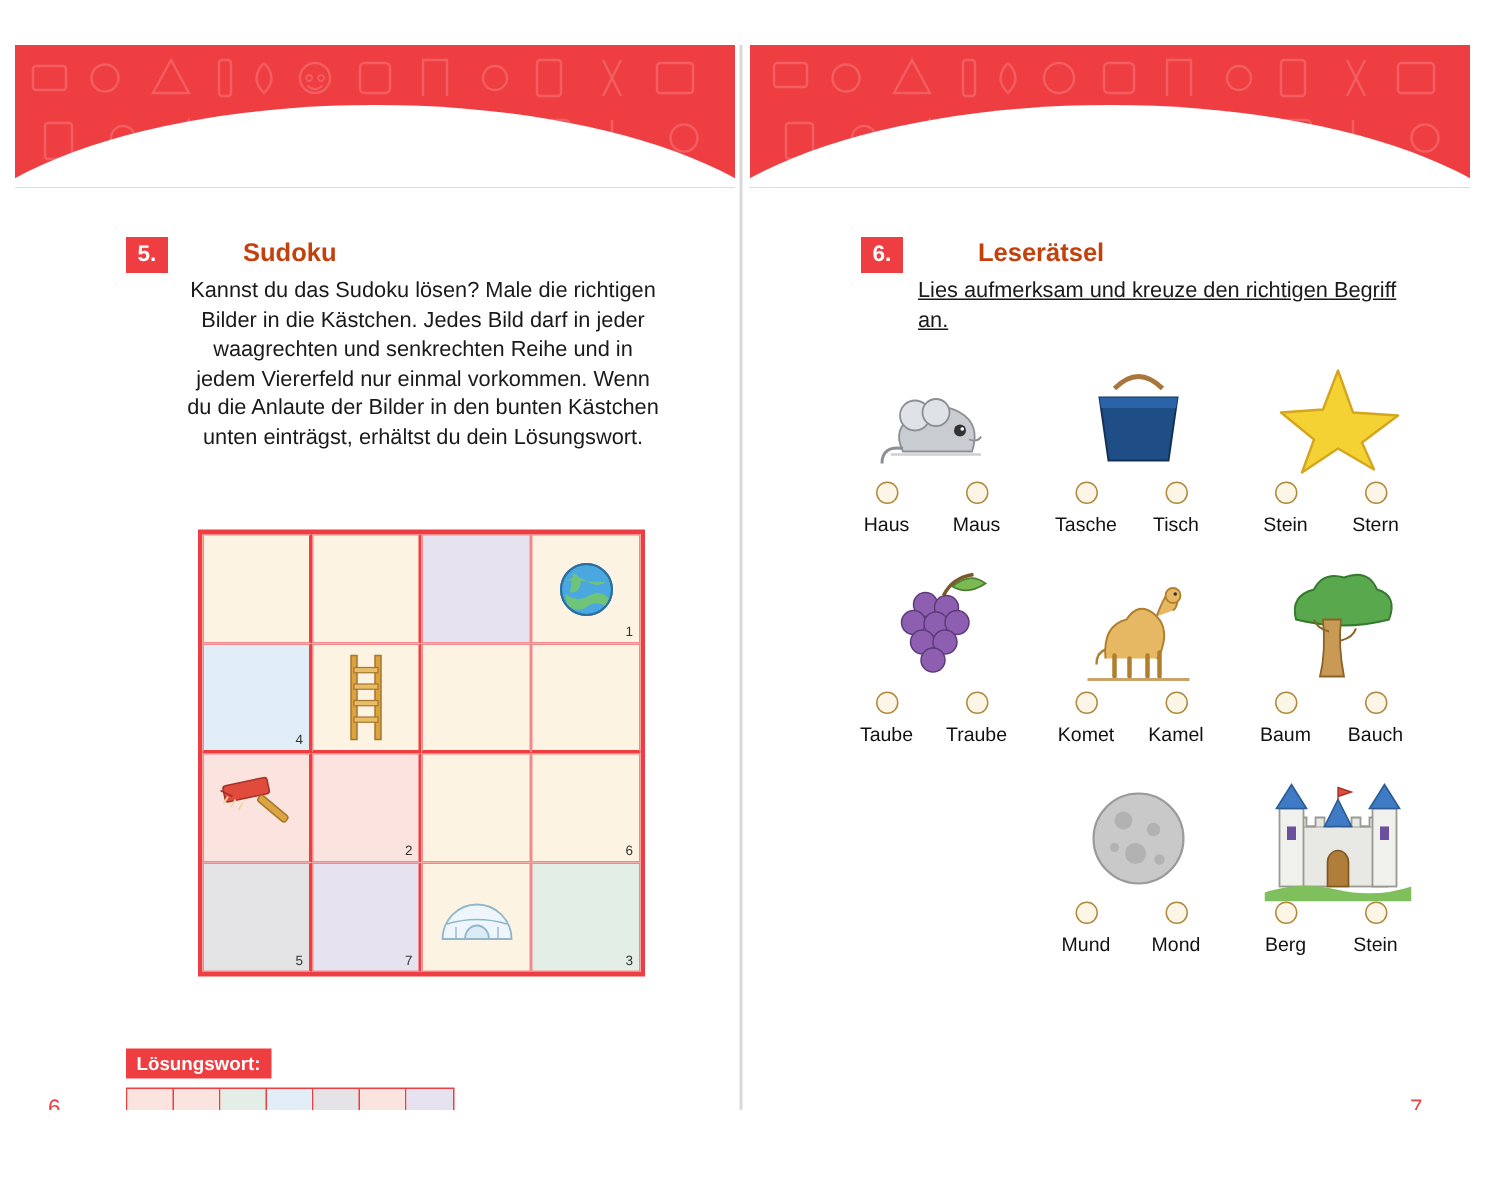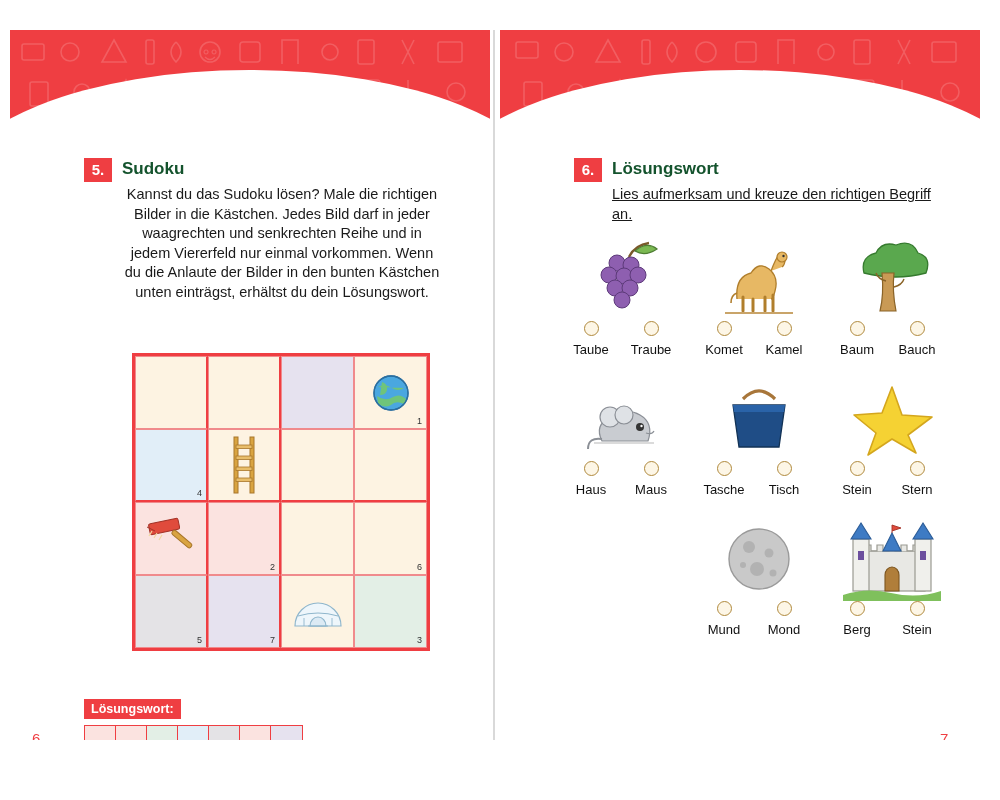--- a/index.html
+++ b/index.html
@@ -39,21 +39,21 @@
   .page.left .band .curve{top:40px;}
   .page.right .band .curve{top:40px;}
 
   
   .badge{
     position:absolute;
     width:28px;height:24px;background:#ef3e42;color:#ffffff;
     font-weight:bold;font-size:15px;line-height:24px;text-align:center;
   }
   .task-title{
-    position:absolute;color:#14532d;font-weight:bold;font-size:17px;
+    position:absolute;color:#c2410c;font-weight:bold;font-size:17px;margin-left:40px;
   }
   .task-text{
     position:absolute;color:#1a1a1a;font-size:14.5px;line-height:19.5px;
   }
 
   
   .sudoku{
     position:absolute;left:122px;top:323px;width:298px;height:298px;
     border:3px solid #ef3e42;box-sizing:border-box;
     display:grid;grid-template-columns:repeat(4,1fr);grid-template-rows:repeat(4,1fr);
@@ -295,24 +295,90 @@
           <circle cx="324" cy="62" r="7"></circle>
           <rect x="354" y="50" width="20" height="22" rx="3"></rect>
           <path d="M402 50 L402 74 L418 74"></path>
           <circle cx="450" cy="62" r="9"></circle>
         </g>
       </svg>
       <div class="curve"></div>
     </div>
 
     <div class="badge" style="left:74px;top:128px;">6.</div>
-    <div class="task-title" style="left:112px;top:129px;">Lösungswort</div>
+    <div class="task-title" style="left:112px;top:129px;">Leserätsel</div>
     <div class="task-text" style="left:112px;top:155px;width:330px;text-decoration:underline;">Lies aufmerksam und kreuze den richtigen Begriff an.</div>
 
     <div class="riddle-grid">
+
+      <div class="riddle-row">
+
+        <div class="riddle-item" style="left:0px;">
+          <div class="pic">
+            <svg width="92" height="84" viewBox="0 0 92 84">
+              <path d="M22 64 q-8 -16 8 -24 q16 -10 30 -2 q14 8 8 26 Z" fill="#c9ccd1" stroke="#8b8f96" stroke-width="1.2"></path>
+              <circle cx="30" cy="40" r="10" fill="#dfe2e6" stroke="#8b8f96" stroke-width="1.2"></circle>
+              <circle cx="44" cy="38" r="9" fill="#dfe2e6" stroke="#8b8f96" stroke-width="1.2"></circle>
+              <circle cx="60" cy="50" r="4" fill="#333"></circle>
+              <circle cx="61.5" cy="49" r="1.2" fill="#fff"></circle>
+              <path d="M66 56 q6 2 8 -2" stroke="#8b8f96" stroke-width="1.2" fill="none"></path>
+              <path d="M22 62 q-14 -2 -14 10" stroke="#8b8f96" stroke-width="2" fill="none"></path>
+              <path d="M14 66 h60" stroke="#cfcfcf" stroke-width="1.6"></path>
+            </svg>
+          </div>
+          <div class="opts">
+            <div class="opt" style="left:-4px;">
+              <div class="circle"></div>
+              <div class="lbl">Haus</div>
+            </div>
+            <div class="opt" style="left:56px;">
+              <div class="circle"></div>
+              <div class="lbl">Maus</div>
+            </div>
+          </div>
+        </div>
+
+        <div class="riddle-item" style="left:133px;">
+          <div class="pic">
+            <svg width="92" height="84" viewBox="0 0 92 84">
+              <path d="M30 22 q16 -16 32 0" fill="none" stroke="#a8763a" stroke-width="3.2"></path>
+              <path d="M20 28 h52 l-6 42 h-40 Z" fill="#1f4d86" stroke="#123255" stroke-width="1.3"></path>
+              <path d="M20 28 h52 l-1 7 h-50 Z" fill="#2a63a8"></path>
+            </svg>
+          </div>
+          <div class="opts">
+            <div class="opt" style="left:-4px;">
+              <div class="circle"></div>
+              <div class="lbl">Tasche</div>
+            </div>
+            <div class="opt" style="left:56px;">
+              <div class="circle"></div>
+              <div class="lbl">Tisch</div>
+            </div>
+          </div>
+        </div>
+
+        <div class="riddle-item" style="left:266px;">
+          <div class="pic">
+            <svg width="92" height="84" viewBox="0 0 92 84">
+              <path d="M46 10 L56 38 L86 40 L62 58 L70 76 L46 62 L22 78 L30 56 L8 38 L36 36 Z" fill="#f5d233" stroke="#d4a61d" stroke-width="1.6" stroke-linejoin="round"></path>
+            </svg>
+          </div>
+          <div class="opts">
+            <div class="opt" style="left:-4px;">
+              <div class="circle"></div>
+              <div class="lbl">Stein</div>
+            </div>
+            <div class="opt" style="left:56px;">
+              <div class="circle"></div>
+              <div class="lbl">Stern</div>
+            </div>
+          </div>
+        </div>
+      </div>
 
       <div class="riddle-row">
 
         <div class="riddle-item" style="left:0px;">
           <div class="pic">
             <svg width="86" height="84" viewBox="0 0 86 84">
               <path d="M46 20 q6 -12 20 -14" stroke="#7a5a2a" stroke-width="2.4" fill="none"></path>
               <path d="M52 14 q12 -10 22 -2 q-12 8 -22 2 Z" fill="#7bb952" stroke="#4e7d33" stroke-width="1.2"></path>
               <g fill="#8e5fb0" stroke="#5d3a7a" stroke-width="1">
                 <circle cx="34" cy="26" r="8"></circle>
@@ -378,86 +444,20 @@
             <div class="opt" style="left:56px;">
               <div class="circle"></div>
               <div class="lbl">Bauch</div>
             </div>
           </div>
         </div>
       </div>
 
       <div class="riddle-row">
 
-        <div class="riddle-item" style="left:0px;">
-          <div class="pic">
-            <svg width="92" height="84" viewBox="0 0 92 84">
-              <path d="M22 64 q-8 -16 8 -24 q16 -10 30 -2 q14 8 8 26 Z" fill="#c9ccd1" stroke="#8b8f96" stroke-width="1.2"></path>
-              <circle cx="30" cy="40" r="10" fill="#dfe2e6" stroke="#8b8f96" stroke-width="1.2"></circle>
-              <circle cx="44" cy="38" r="9" fill="#dfe2e6" stroke="#8b8f96" stroke-width="1.2"></circle>
-              <circle cx="60" cy="50" r="4" fill="#333"></circle>
-              <circle cx="61.5" cy="49" r="1.2" fill="#fff"></circle>
-              <path d="M66 56 q6 2 8 -2" stroke="#8b8f96" stroke-width="1.2" fill="none"></path>
-              <path d="M22 62 q-14 -2 -14 10" stroke="#8b8f96" stroke-width="2" fill="none"></path>
-              <path d="M14 66 h60" stroke="#cfcfcf" stroke-width="1.6"></path>
-            </svg>
-          </div>
-          <div class="opts">
-            <div class="opt" style="left:-4px;">
-              <div class="circle"></div>
-              <div class="lbl">Haus</div>
-            </div>
-            <div class="opt" style="left:56px;">
-              <div class="circle"></div>
-              <div class="lbl">Maus</div>
-            </div>
-          </div>
-        </div>
-
-        <div class="riddle-item" style="left:133px;">
-          <div class="pic">
-            <svg width="92" height="84" viewBox="0 0 92 84">
-              <path d="M30 22 q16 -16 32 0" fill="none" stroke="#a8763a" stroke-width="3.2"></path>
-              <path d="M20 28 h52 l-6 42 h-40 Z" fill="#1f4d86" stroke="#123255" stroke-width="1.3"></path>
-              <path d="M20 28 h52 l-1 7 h-50 Z" fill="#2a63a8"></path>
-            </svg>
-          </div>
-          <div class="opts">
-            <div class="opt" style="left:-4px;">
-              <div class="circle"></div>
-              <div class="lbl">Tasche</div>
-            </div>
-            <div class="opt" style="left:56px;">
-              <div class="circle"></div>
-              <div class="lbl">Tisch</div>
-            </div>
-          </div>
-        </div>
-
-        <div class="riddle-item" style="left:266px;">
-          <div class="pic">
-            <svg width="92" height="84" viewBox="0 0 92 84">
-              <path d="M46 10 L56 38 L86 40 L62 58 L70 76 L46 62 L22 78 L30 56 L8 38 L36 36 Z" fill="#f5d233" stroke="#d4a61d" stroke-width="1.6" stroke-linejoin="round"></path>
-            </svg>
-          </div>
-          <div class="opts">
-            <div class="opt" style="left:-4px;">
-              <div class="circle"></div>
-              <div class="lbl">Stein</div>
-            </div>
-            <div class="opt" style="left:56px;">
-              <div class="circle"></div>
-              <div class="lbl">Stern</div>
-            </div>
-          </div>
-        </div>
-      </div>
-
-      <div class="riddle-row">
-
 
         <div class="riddle-item" style="left:133px;">
           <div class="pic">
             <svg width="92" height="84" viewBox="0 0 92 84">
               <circle cx="46" cy="42" r="30" fill="#c9c9c9" stroke="#9a9a9a" stroke-width="1.4"></circle>
               <circle cx="36" cy="30" r="6" fill="#b2b2b2"></circle>
               <circle cx="56" cy="36" r="4.5" fill="#b2b2b2"></circle>
               <circle cx="44" cy="52" r="7" fill="#b2b2b2"></circle>
               <circle cx="60" cy="56" r="3.5" fill="#b2b2b2"></circle>
               <circle cx="30" cy="48" r="3" fill="#b2b2b2"></circle>

